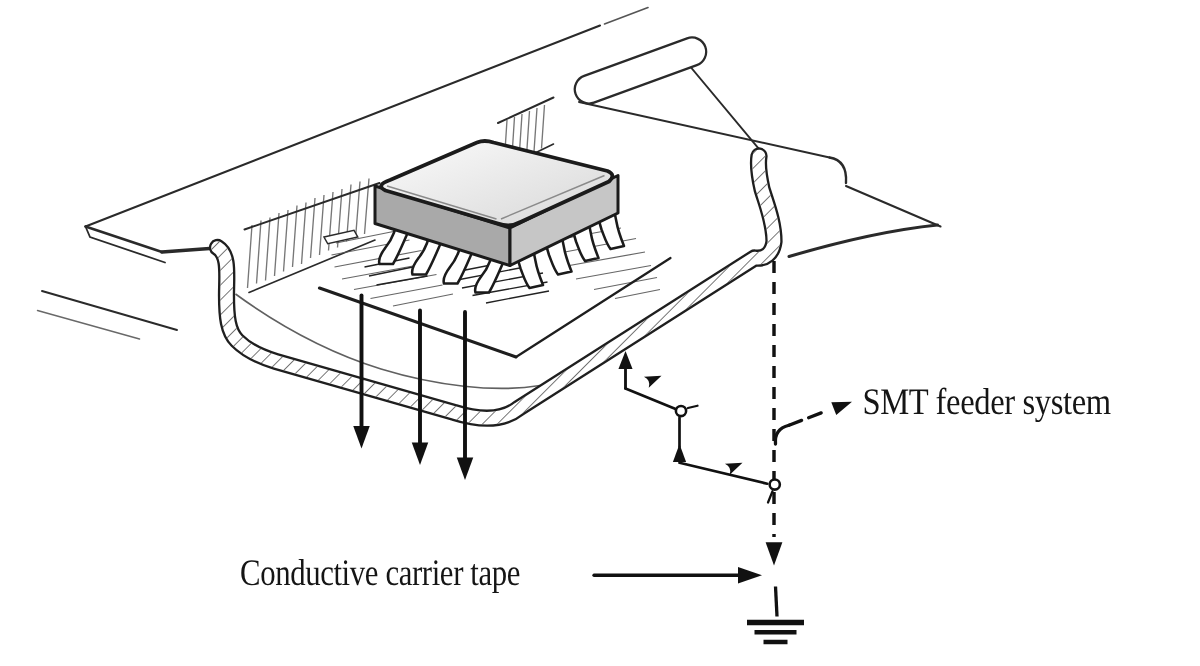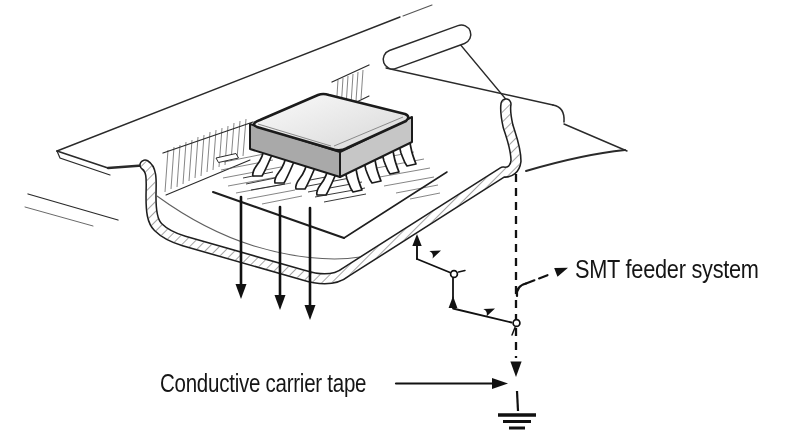--- a/index.html
+++ b/index.html
@@ -1,18 +1,18 @@
 <!DOCTYPE html>
 <html><head>
 <meta charset="utf-8">
 <style>
   html,body{margin:0;padding:0;background:#fff;}
   .stage{
     position:relative;width:800px;height:444px;background:#fff;overflow:hidden;
-    font-family:Liberation Sans, sans-serif;
+    font-family:Liberation Serif, serif;
   }
   .stage svg{position:absolute;left:0;top:0;}
   .diagram-label{
     position:absolute;color:#151515;font-size:25px;font-weight:400;
     letter-spacing:-0.3px;white-space:nowrap;transform-origin:left center;
   }
   .label-smt{left:575px;top:255px;transform:scaleX(0.87);}
   .label-tape{left:160px;top:369px;transform:scaleX(0.82);}
 </style>
 </head>

